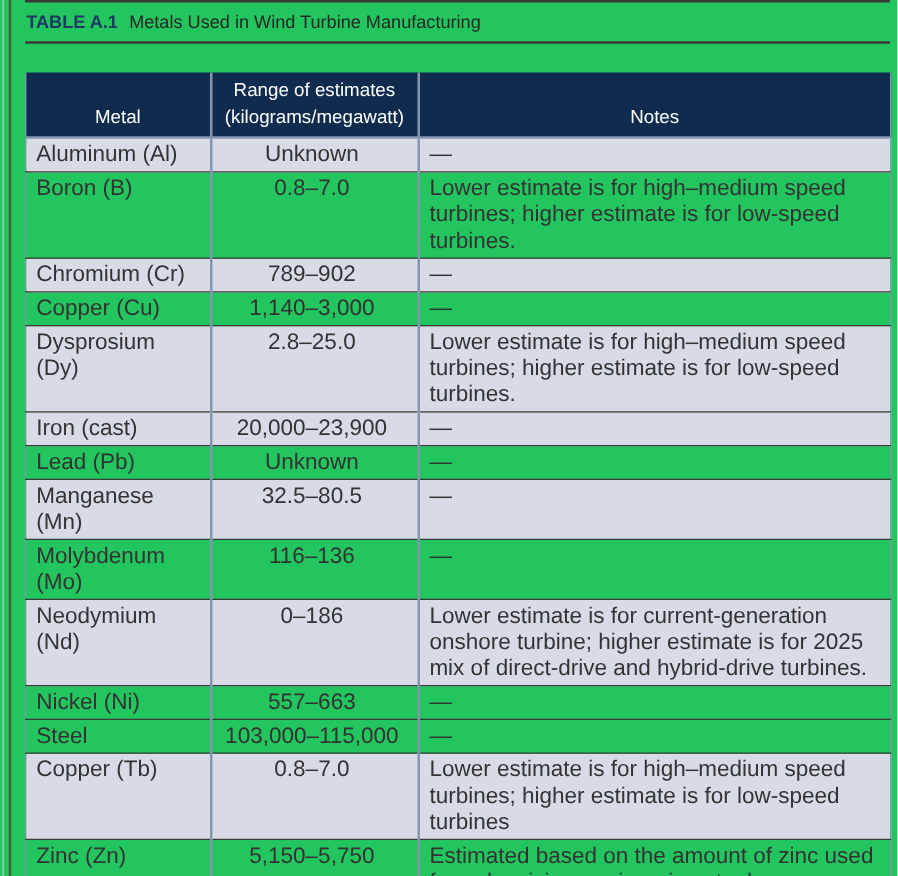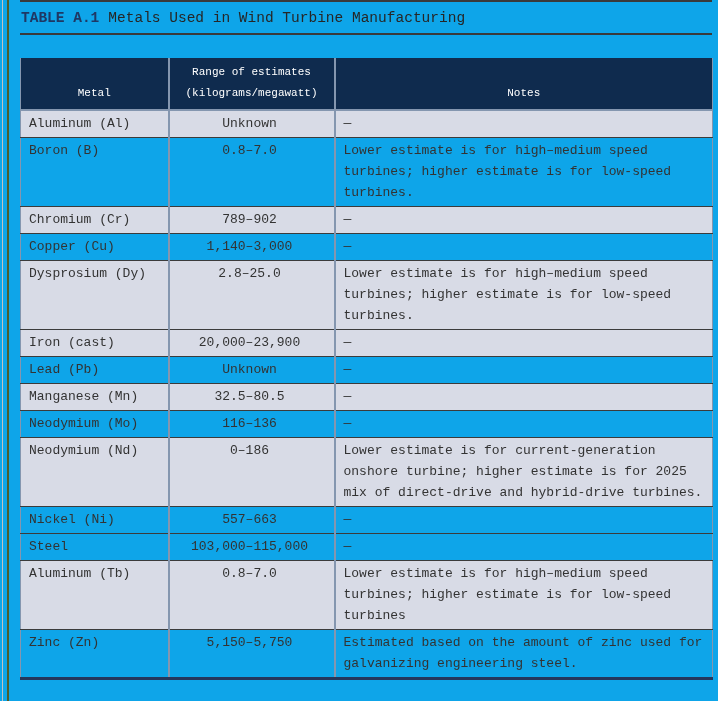--- a/index.html
+++ b/index.html
@@ -1,40 +1,40 @@
 <!DOCTYPE html>
 <html><head>
 <meta charset="utf-8">
 <style>
   * { margin:0; padding:0; box-sizing:border-box; }
   html,body { width:718px; height:701px; background:#ffffff;
     font-family:"Liberation Sans", sans-serif; overflow:hidden; }
-  .page { position:relative; width:718px; height:701px; background:#0ea5e9;font-family:Liberation Mono, monospace; }
+  .page { position:relative; width:718px; height:701px; background:#22c55e; }
 
   .edge-line-gray  { position:absolute; left:2px; top:0; width:1px; height:701px; background:#c2c2c2; }
   .edge-line-green { position:absolute; left:7px; top:0; width:2px; height:701px; background:#4d5d2e; }
 
   .content { position:absolute; left:20px; top:0; width:692px; }
 
   .title-block { border-top:2px solid #3a3a3a; border-bottom:2px solid #3a3a3a;
     padding:7px 0 6px 1px; }
   .table-label { font-weight:bold; color:#1f3864; font-size:14.5px; line-height:18px; }
   .table-title { color:#262626; font-size:14.5px; line-height:18px; margin-left:9px; }
 
   table.metals { margin-top:23px; width:692px; border-collapse:collapse; table-layout:fixed;
     border-left:1px solid #8496af; border-right:1px solid #8496af;
     border-bottom:3px solid #24365c; }
   col.c-metal { width:148px; } col.c-range { width:166px; } col.c-notes { width:378px; }
 
-  thead th { background:#0f2b4e; color:#ffffff; font-weight:normal; font-size:11px;
+  thead th { background:#0f2b4e; color:#ffffff; font-weight:normal; font-size:15px;
     line-height:21px; text-align:center; vertical-align:bottom; padding:4px 4px 5px; height:50px; }
   thead tr { border-bottom:2px solid #8496af; }
   th + th, td + td { border-left:2px solid #8496af; }
 
-  tbody td { font-size:13px; line-height:21px; color:#333333; vertical-align:top;
+  tbody td { font-size:18px; line-height:21px; color:#333333; vertical-align:top;
     padding:2px 8px 3px; }
   tbody tr + tr { border-top:1px solid #3b3b3b;margin-top:20px; }
   td.td-range { text-align:center; padding-right:12px; }
   tr.shaded { background:#d8dbe6; }
 </style>
 </head>
 <body>
 
 <div class="page">
   <div class="edge-line-gray"></div>
@@ -97,41 +97,41 @@
             <td class="td-metal">Lead (Pb)</td>
             <td class="td-range">Unknown</td>
             <td class="td-notes">—</td>
           </tr>
           <tr class="shaded">
             <td class="td-metal">Manganese (Mn)</td>
             <td class="td-range">32.5–80.5</td>
             <td class="td-notes">—</td>
           </tr>
           <tr>
-            <td class="td-metal">Neodymium (Mo)</td>
+            <td class="td-metal">Molybdenum (Mo)</td>
             <td class="td-range">116–136</td>
             <td class="td-notes">—</td>
           </tr>
           <tr class="shaded">
             <td class="td-metal">Neodymium (Nd)</td>
             <td class="td-range">0–186</td>
             <td class="td-notes">Lower estimate is for current-generation onshore turbine; higher estimate is for 2025 mix of direct-drive and hybrid-drive turbines.</td>
           </tr>
           <tr>
             <td class="td-metal">Nickel (Ni)</td>
             <td class="td-range">557–663</td>
             <td class="td-notes">—</td>
           </tr>
           <tr>
             <td class="td-metal">Steel</td>
             <td class="td-range">103,000–115,000</td>
             <td class="td-notes">—</td>
           </tr>
           <tr class="shaded">
-            <td class="td-metal">Aluminum (Tb)</td>
+            <td class="td-metal">Copper (Tb)</td>
             <td class="td-range">0.8–7.0</td>
             <td class="td-notes">Lower estimate is for high–medium speed turbines; higher estimate is for low-speed turbines</td>
           </tr>
           <tr>
             <td class="td-metal">Zinc (Zn)</td>
             <td class="td-range">5,150–5,750</td>
             <td class="td-notes">Estimated based on the amount of zinc used for galvanizing engineering steel.</td>
           </tr>
         </tbody>
     </table>

